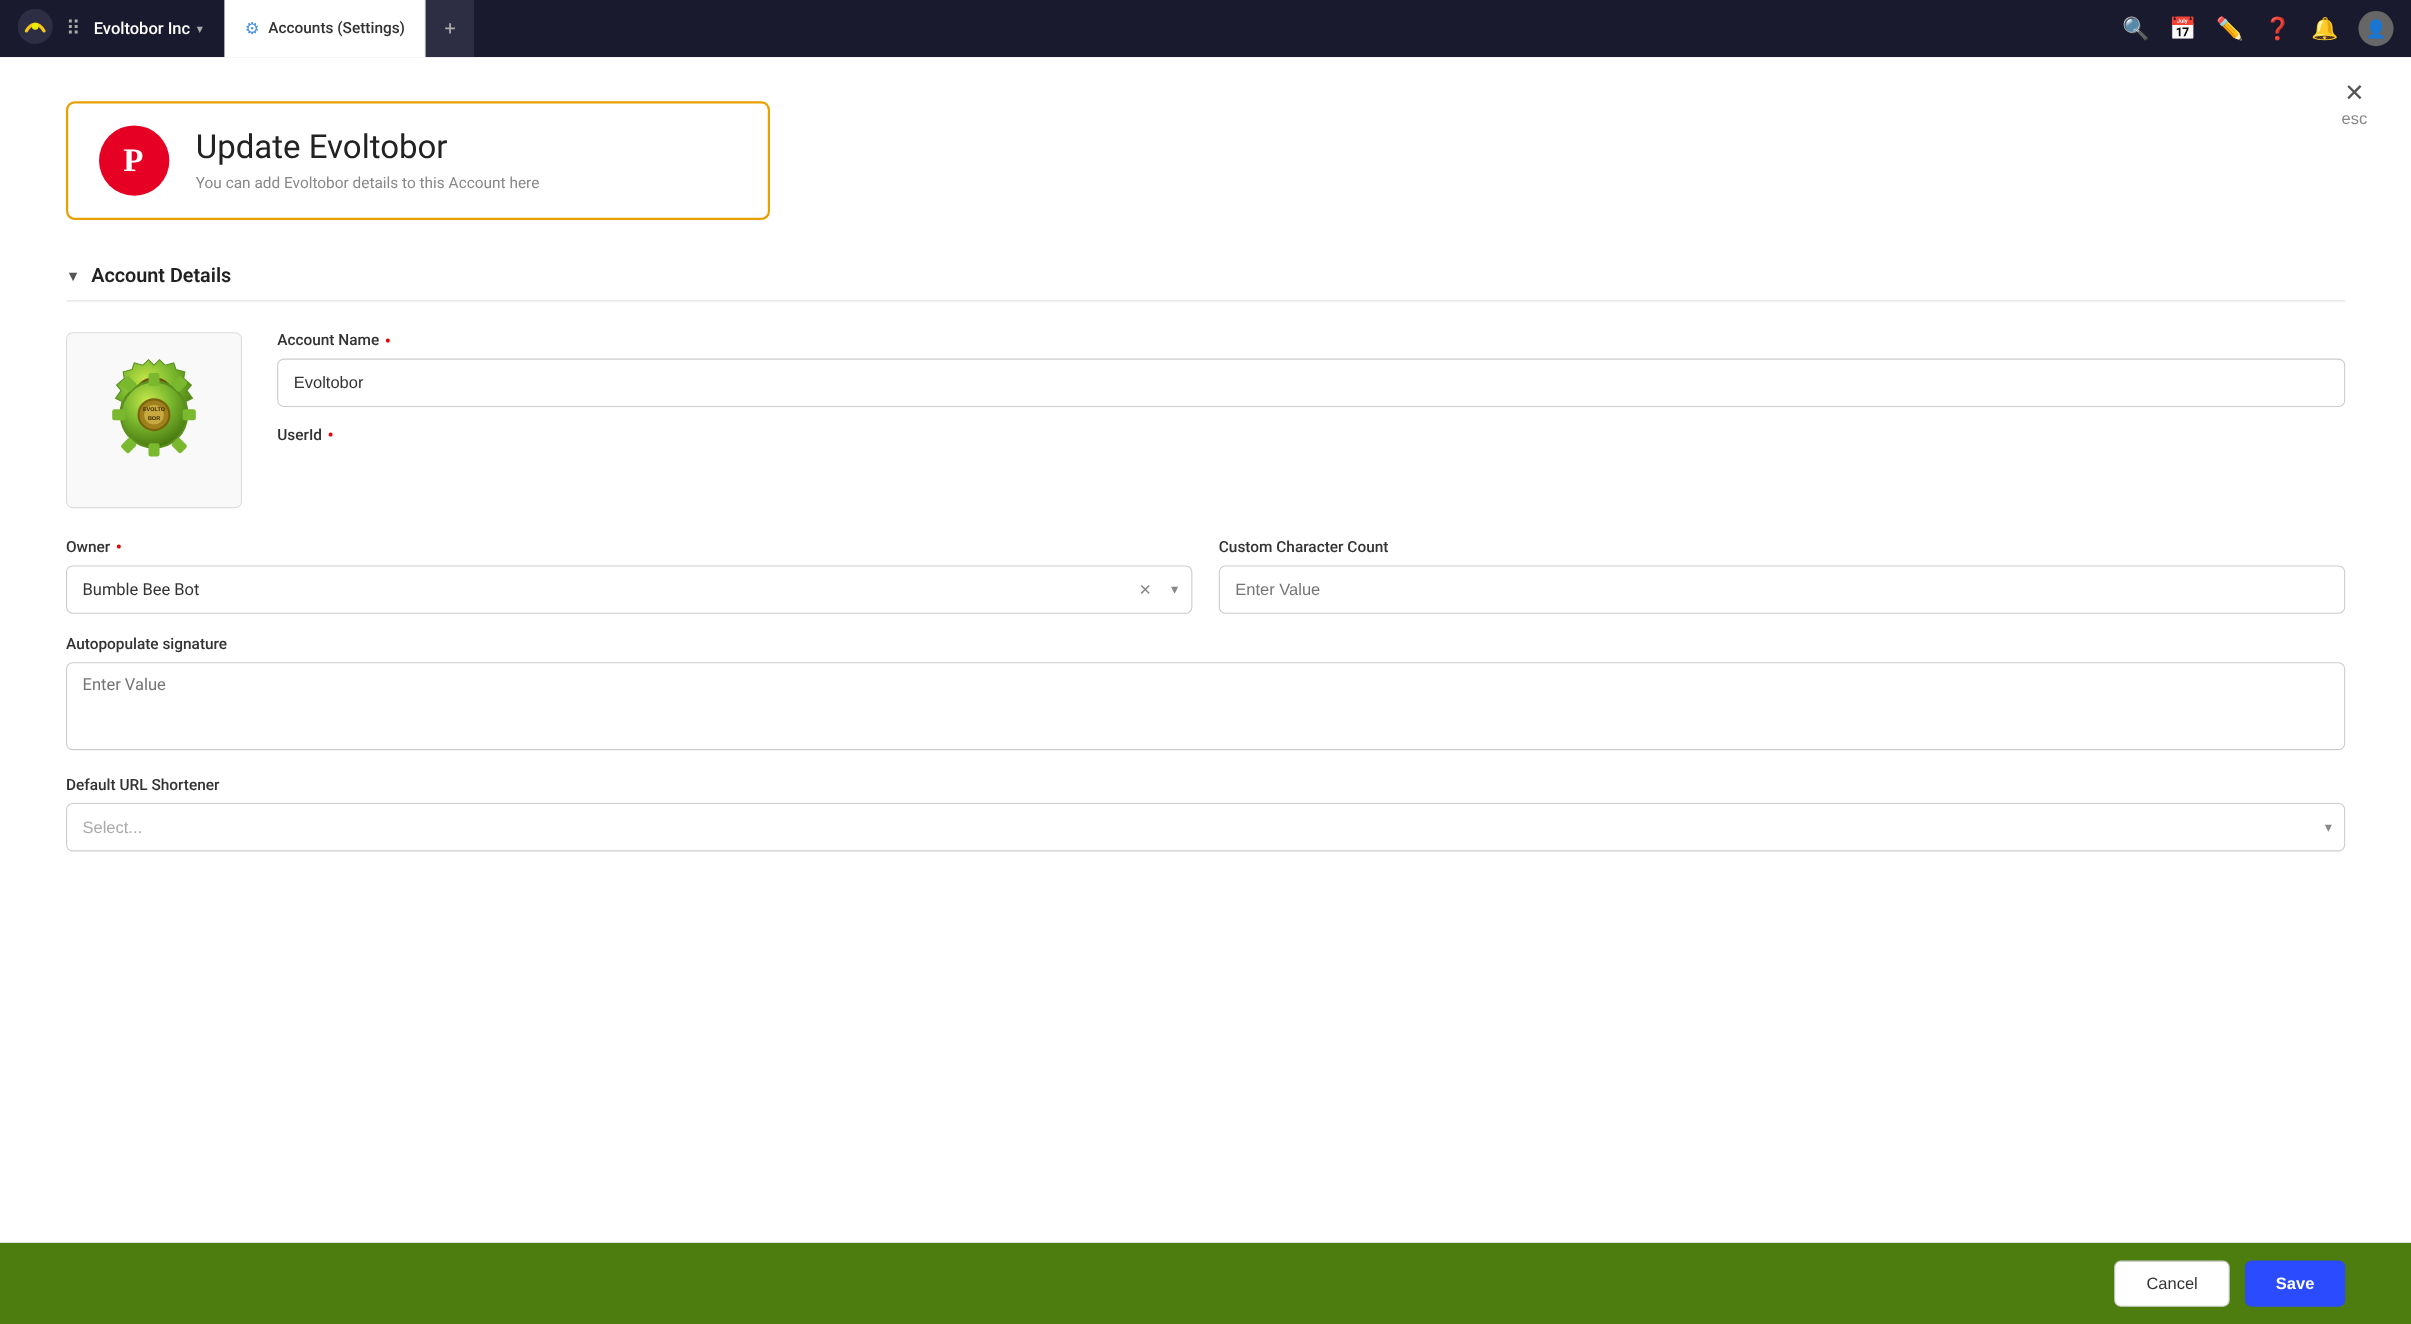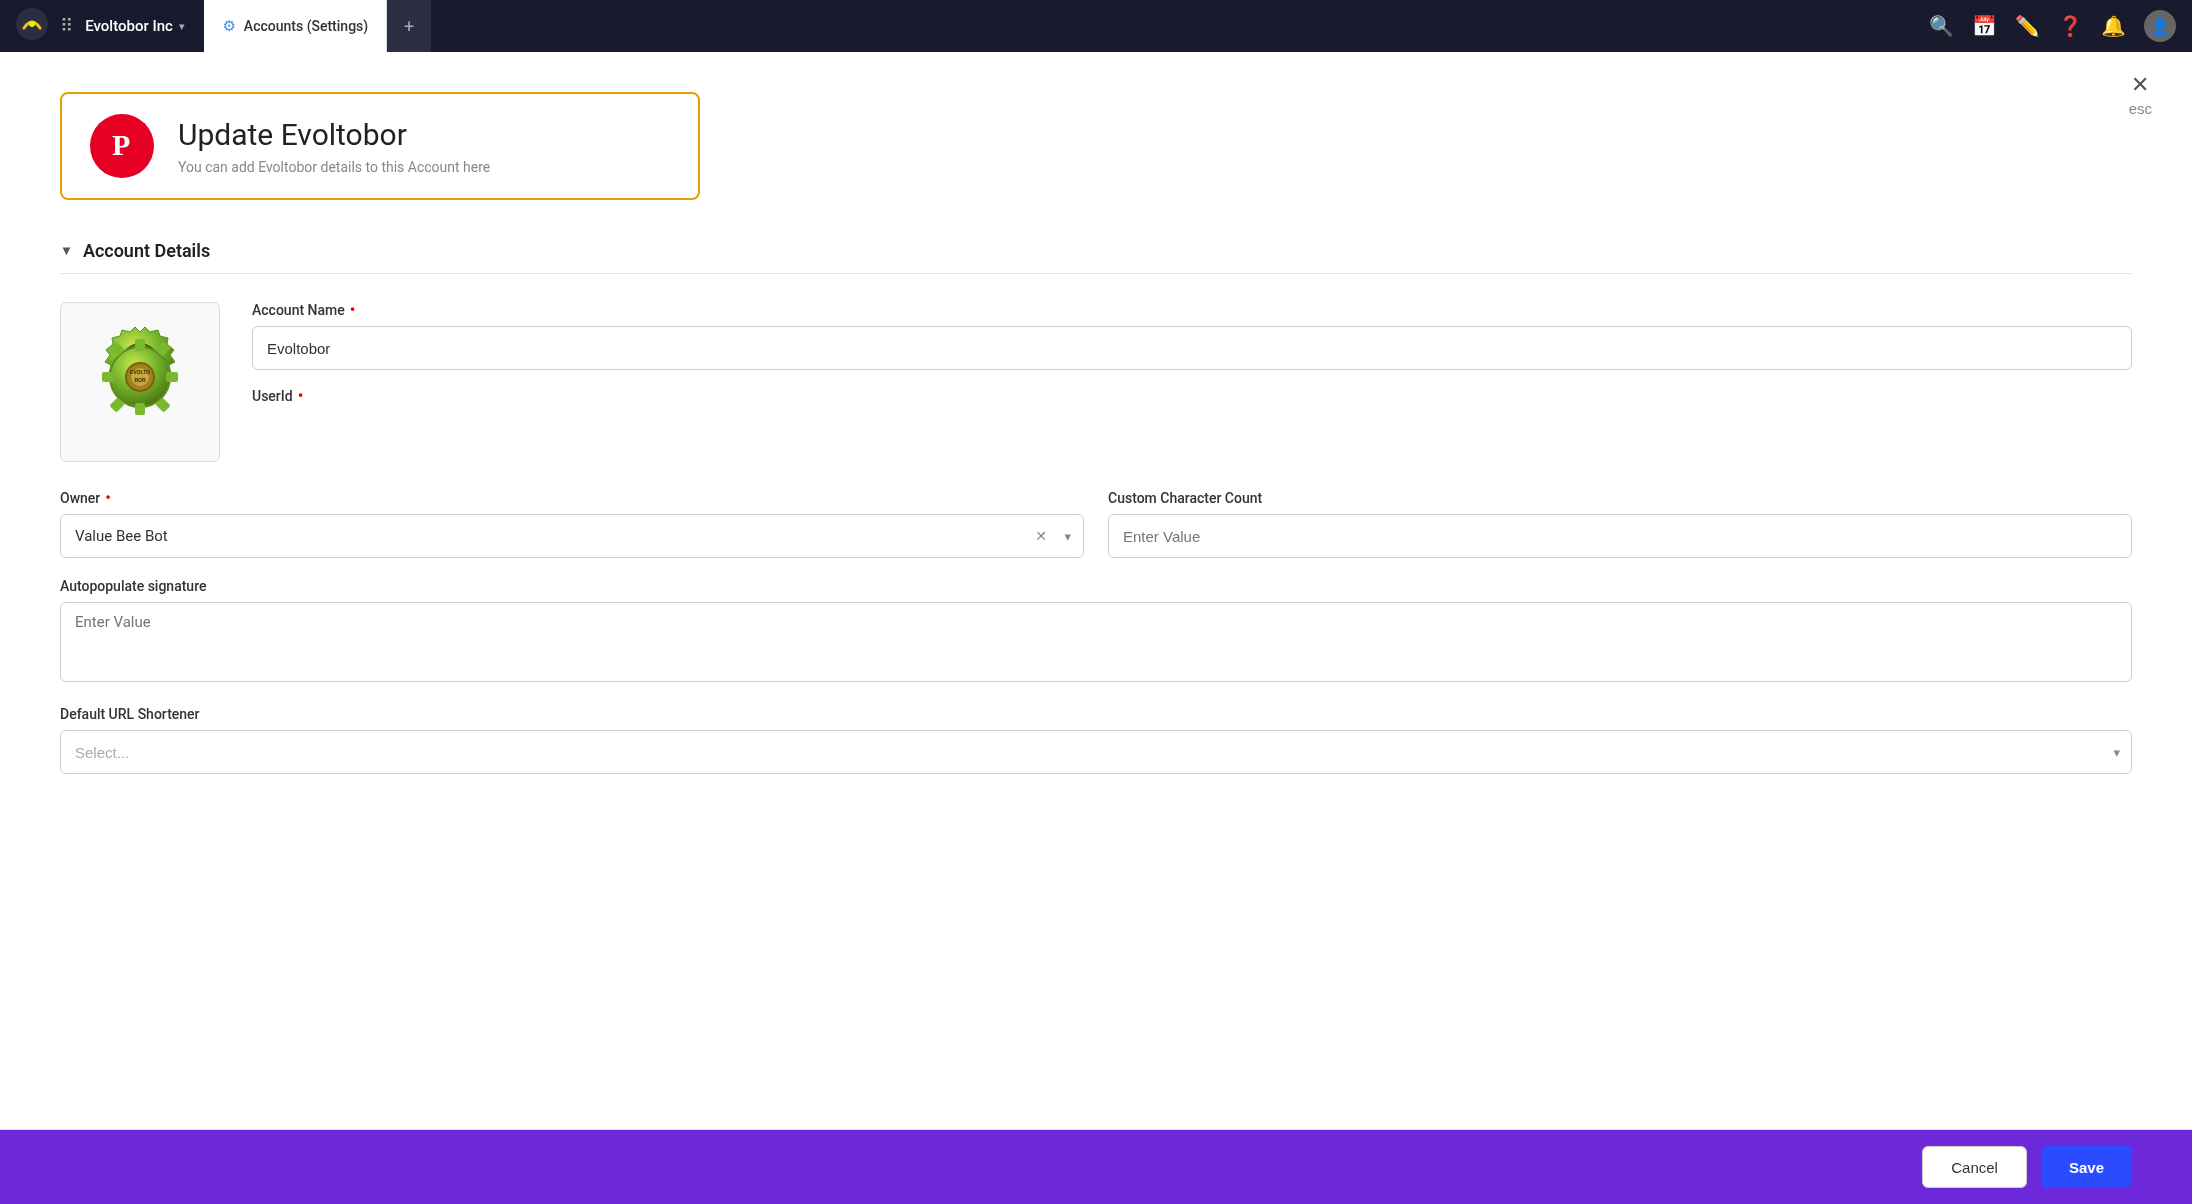--- a/index.html
+++ b/index.html
@@ -303,21 +303,21 @@
       outline: none;
       font-family: inherit;
     }
 
     
     .footer-actions {
       position: fixed;
       bottom: 0;
       left: 0;
       right: 0;
-      background: #6d28d9;
+      background: #4d7c0f;
       border-top: 1px solid #e0e0e0;
       display: flex;
       justify-content: flex-end;
       align-items: center;
       gap: 14px;
       padding: 16px 60px;
     }
     .btn-cancel {
       height: 42px;
       padding: 0 28px;
@@ -528,21 +528,21 @@
   </div>
 
   <div class="two-col-row">
     <div class="form-field">
       <label>
         <span>Owner</span>
         <span class="required-dot">•</span>
       </label>
       <div class="select-wrapper">
         <div class="owner-select-display">
-          <span>Value Bee Bot</span>
+          <span>Bumble Bee Bot</span>
           <span class="select-clear" style="right:36px;">✕</span>
           <span class="select-chevron">▾</span>
         </div>
       </div>
     </div>
     <div class="form-field">
       <label>
         <span>Custom Character Count</span>
       </label>
       <input type="text" class="form-input" placeholder="Enter Value" style="">

